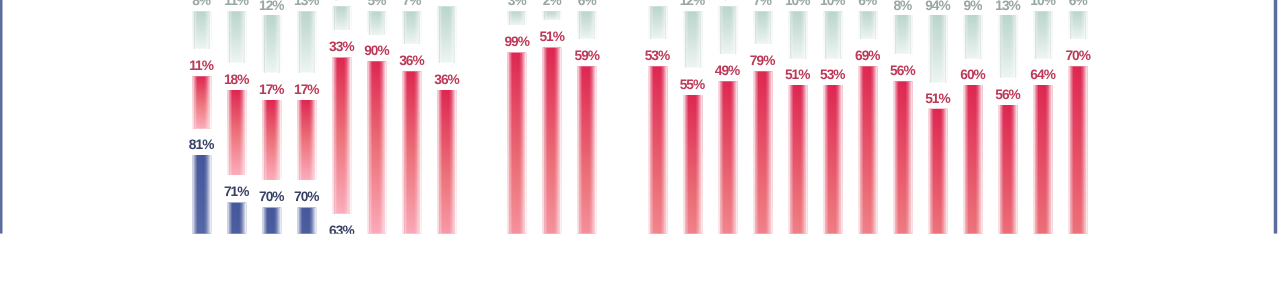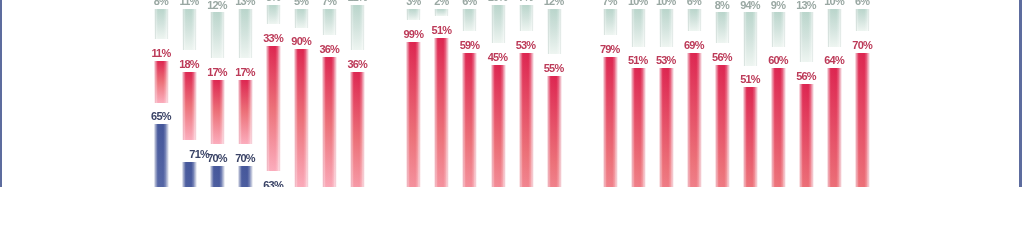--- a/index.html
+++ b/index.html
@@ -58,41 +58,41 @@
           <div class="edge l"></div>
           <div class="edge r"></div>
           <div class="shade"></div>
         </div>
         <div class="lbl lbl-red" style="top: 47.82px;">11%</div>
         <div class="seg seg-middle" style="top: 60.82px; height: 41.69px;">
           <div class="edge l"></div>
           <div class="edge r"></div>
           <div class="shade"></div>
         </div>
-        <div class="lbl lbl-blue" style="top: 111.31px;">65%</div>
+        <div class="lbl lbl-blue" style="top: 111.31px;">81%</div>
         <div class="seg seg-bottom" style="top: 124.31px; height: 306.99px;">
           <div class="edge l"></div>
           <div class="edge r"></div>
           <div class="shade"></div>
         </div>
       </div>
       <div class="col" style="left: 181.95px; width: 14px;">
         <div class="lbl lbl-teal" style="top: -4.3px;">11%</div>
         <div class="seg seg-top" style="top: 8.7px; height: 41.69px;">
           <div class="edge l"></div>
           <div class="edge r"></div>
           <div class="shade"></div>
         </div>
         <div class="lbl lbl-red" style="top: 59.19px;">18%</div>
         <div class="seg seg-middle" style="top: 72.19px; height: 68.22px;">
           <div class="edge l"></div>
           <div class="edge r"></div>
           <div class="shade"></div>
         </div>
-        <div class="lbl lbl-blue" style="top: 149.21px; text-align: right;">71%</div>
+        <div class="lbl lbl-blue" style="top: 149.21px;">71%</div>
         <div class="seg seg-bottom" style="top: 162.21px; height: 269.09px;">
           <div class="edge l"></div>
           <div class="edge r"></div>
           <div class="shade"></div>
         </div>
       </div>
       <div class="col" style="left: 210px; width: 14px;">
         <div class="lbl lbl-teal" style="top: -0.51px;">12%</div>
         <div class="seg seg-top" style="top: 12.49px; height: 45.48px;">
           <div class="edge l"></div>
@@ -224,34 +224,20 @@
           <div class="edge r"></div>
           <div class="shade"></div>
         </div>
         <div class="lbl lbl-red" style="top: 40.24px;">59%</div>
         <div class="seg seg-middle" style="top: 53.24px; height: 178.13px;">
           <div class="edge l"></div>
           <div class="edge r"></div>
           <div class="shade"></div>
         </div>
       </div>
-      <div class="col" style="left: 490.5px; width: 14px;">
-        <div class="lbl lbl-teal" style="top: -8.09px;">10%</div>
-        <div class="seg seg-top" style="top: 4.91px; height: 37.9px;">
-          <div class="edge l"></div>
-          <div class="edge r"></div>
-          <div class="shade"></div>
-        </div>
-        <div class="lbl lbl-red" style="top: 51.61px;">45%</div>
-        <div class="seg seg-middle" style="top: 64.61px; height: 170.55px;">
-          <div class="edge l"></div>
-          <div class="edge r"></div>
-          <div class="shade"></div>
-        </div>
-      </div>
       <div class="col" style="left: 518.55px; width: 14px;">
         <div class="lbl lbl-teal" style="top: -8.09px;">7%</div>
         <div class="seg seg-top" style="top: 4.91px; height: 26.53px;">
           <div class="edge l"></div>
           <div class="edge r"></div>
           <div class="shade"></div>
         </div>
         <div class="lbl lbl-red" style="top: 40.24px;">53%</div>
         <div class="seg seg-middle" style="top: 53.24px; height: 200.87px;">
           <div class="edge l"></div>
@@ -261,20 +247,34 @@
       </div>
       <div class="col" style="left: 546.6px; width: 14px;">
         <div class="lbl lbl-teal" style="top: -4.3px;">12%</div>
         <div class="seg seg-top" style="top: 8.7px; height: 45.48px;">
           <div class="edge l"></div>
           <div class="edge r"></div>
           <div class="shade"></div>
         </div>
         <div class="lbl lbl-red" style="top: 62.98px;">55%</div>
         <div class="seg seg-middle" style="top: 75.98px; height: 174.34px;">
+          <div class="edge l"></div>
+          <div class="edge r"></div>
+          <div class="shade"></div>
+        </div>
+      </div>
+      <div class="col" style="left: 574.65px; width: 14px;">
+        <div class="lbl lbl-teal" style="top: -8.09px;">10%</div>
+        <div class="seg seg-top" style="top: 4.91px; height: 37.9px;">
+          <div class="edge l"></div>
+          <div class="edge r"></div>
+          <div class="shade"></div>
+        </div>
+        <div class="lbl lbl-red" style="top: 51.61px;">49%</div>
+        <div class="seg seg-middle" style="top: 64.61px; height: 185.71px;">
           <div class="edge l"></div>
           <div class="edge r"></div>
           <div class="shade"></div>
         </div>
       </div>
       <div class="col" style="left: 602.7px; width: 14px;">
         <div class="lbl lbl-teal" style="top: -4.3px;">7%</div>
         <div class="seg seg-top" style="top: 8.7px; height: 26.53px;">
           <div class="edge l"></div>
           <div class="edge r"></div>

